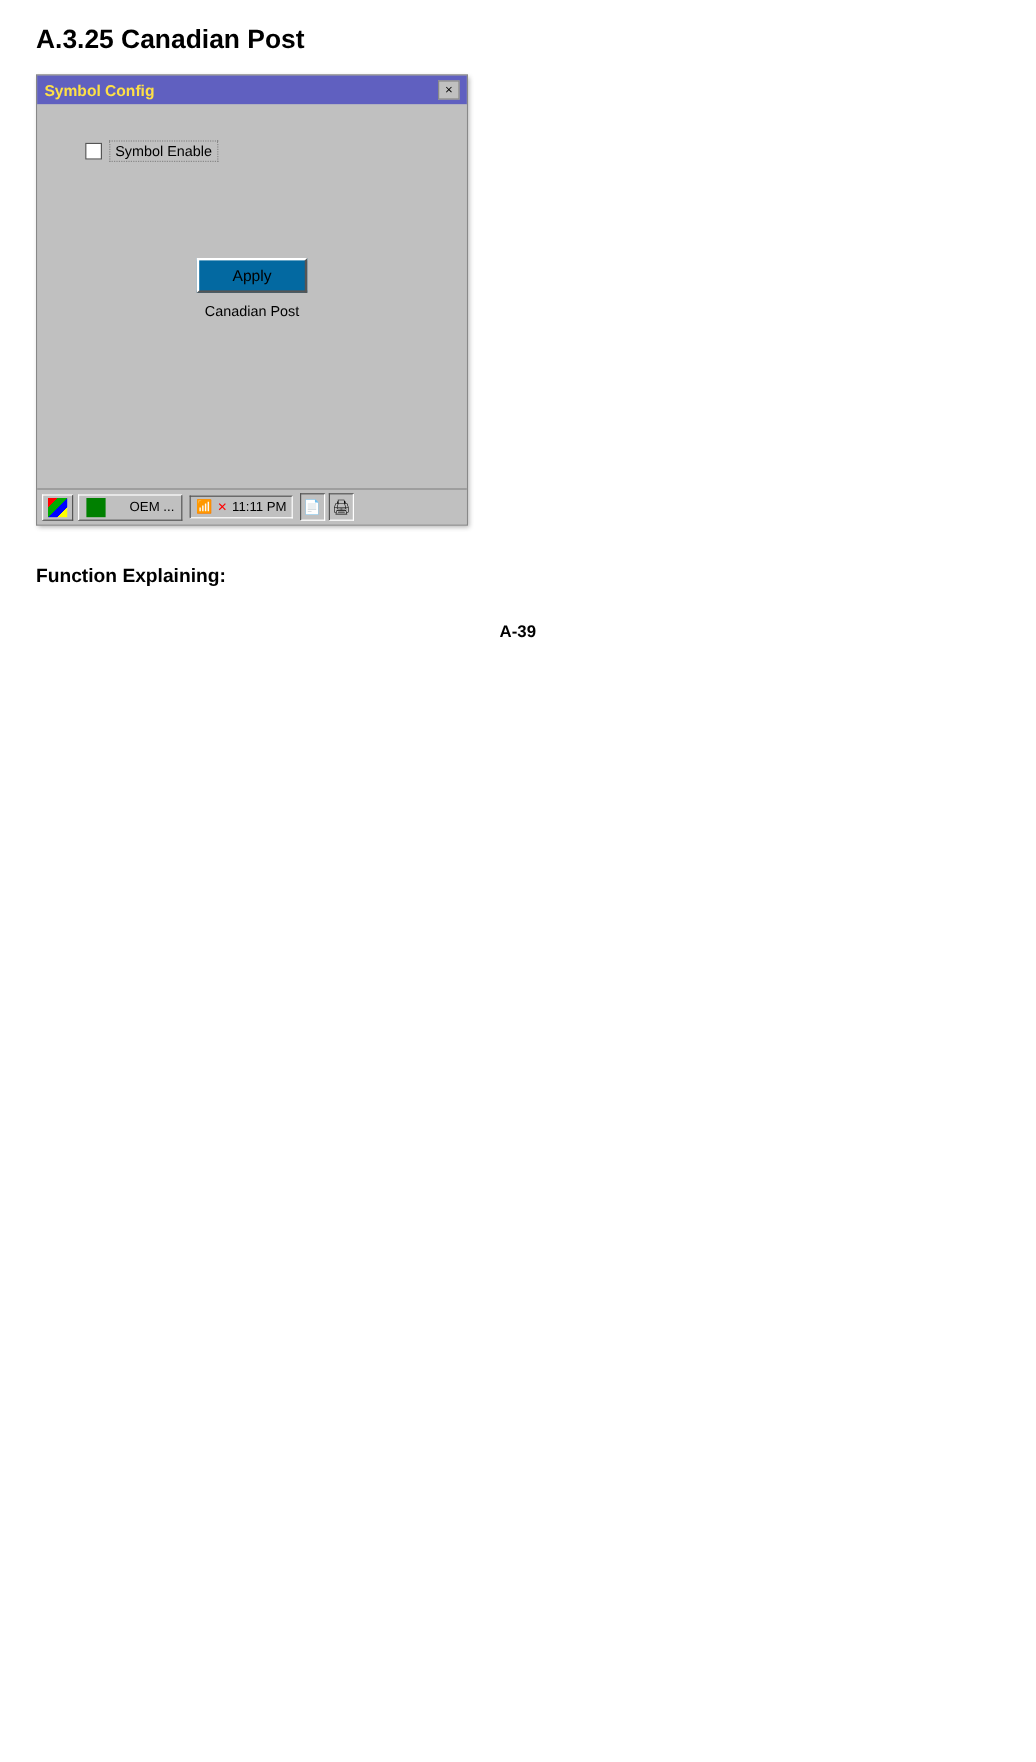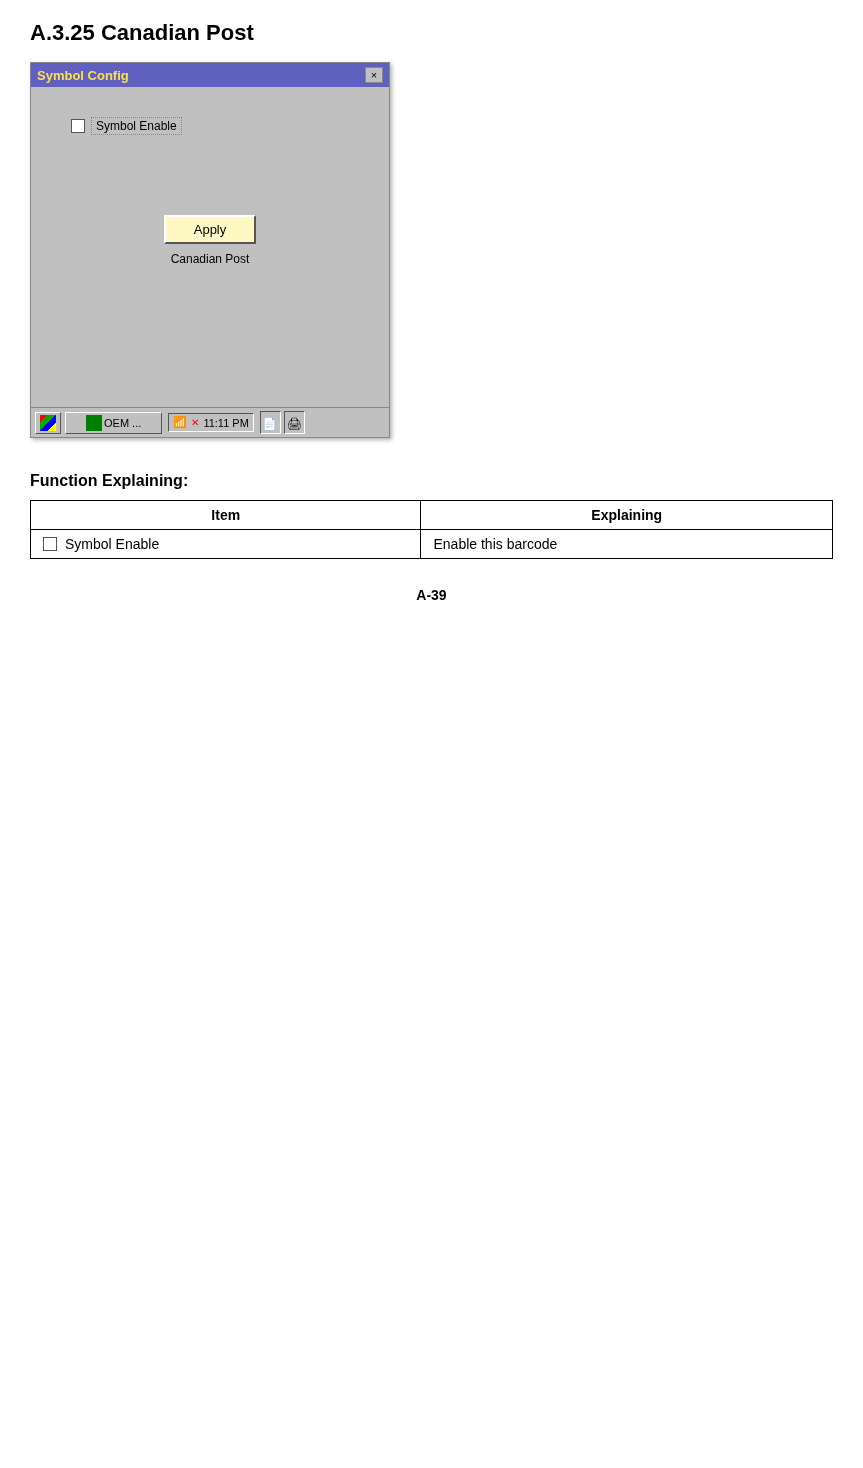--- a/index.html
+++ b/index.html
@@ -97,21 +97,21 @@
       font-size: 12px;
       font-family: Arial, sans-serif;
       border: 1px dotted #888;
       padding: 1px 4px;
     }
 
     .apply-btn {
       margin-top: auto;
       margin-bottom: 8px;
       padding: 5px 28px;
-      background: #fef9c3;
+      background: #0369a1;
       border-top: 2px solid #ffffff;
       border-left: 2px solid #ffffff;
       border-right: 2px solid #555;
       border-bottom: 2px solid #555;
       font-size: 13px;
       font-family: Arial, sans-serif;
       cursor: pointer;
       min-width: 80px;
     }
 
@@ -157,26 +157,26 @@
     .start-icon {
       width: 16px;
       height: 16px;
       background: linear-gradient(135deg, #ff0000 25%, #00aa00 25%, #00aa00 50%, #0000ff 50%, #0000ff 75%, #ffff00 75%);
       display: inline-block;
     }
 
     .taskbar-oem {
       display: flex;
       align-items: center;
-      gap: 0;
+      gap: 18px;
       border-top: 1px solid #ffffff;
       border-left: 1px solid #ffffff;
       border-right: 1px solid #555;
       border-bottom: 1px solid #555;
-      padding: 2px 20px;
+      padding: 2px 6px;
       background: #c0c0c0;
       cursor: pointer;
       font-size: 11px;
     }
 
     .taskbar-oem-icon {
       width: 16px;
       height: 16px;
       background: #008000;
       display: inline-block;
@@ -323,37 +323,18 @@
           <span style="font-size:12px;">🖨</span>
         </div>
       </div>
     </div>
   </div>
 </div>
 
 <div class="function-section">
   <div class="function-heading">Function Explaining:</div>
 
-  <table class="function-table">
-    <thead>
-      <tr>
-        <th>Item</th>
-        <th>Explaining</th>
-      </tr>
-    </thead>
-    <tbody id="function-table-body">
-    <tr>
-          <td>
-            <div class="table-item-cell">
-              <div class="table-checkbox"></div>
-              <span>Symbol Enable</span>
-            </div>
-          </td>
-          <td>Enable this barcode</td>
-        </tr>
-      </tbody>
-  </table>
 </div>
 
 <div class="page-number">A-39</div>
 
 
 
 
 </body></html>

